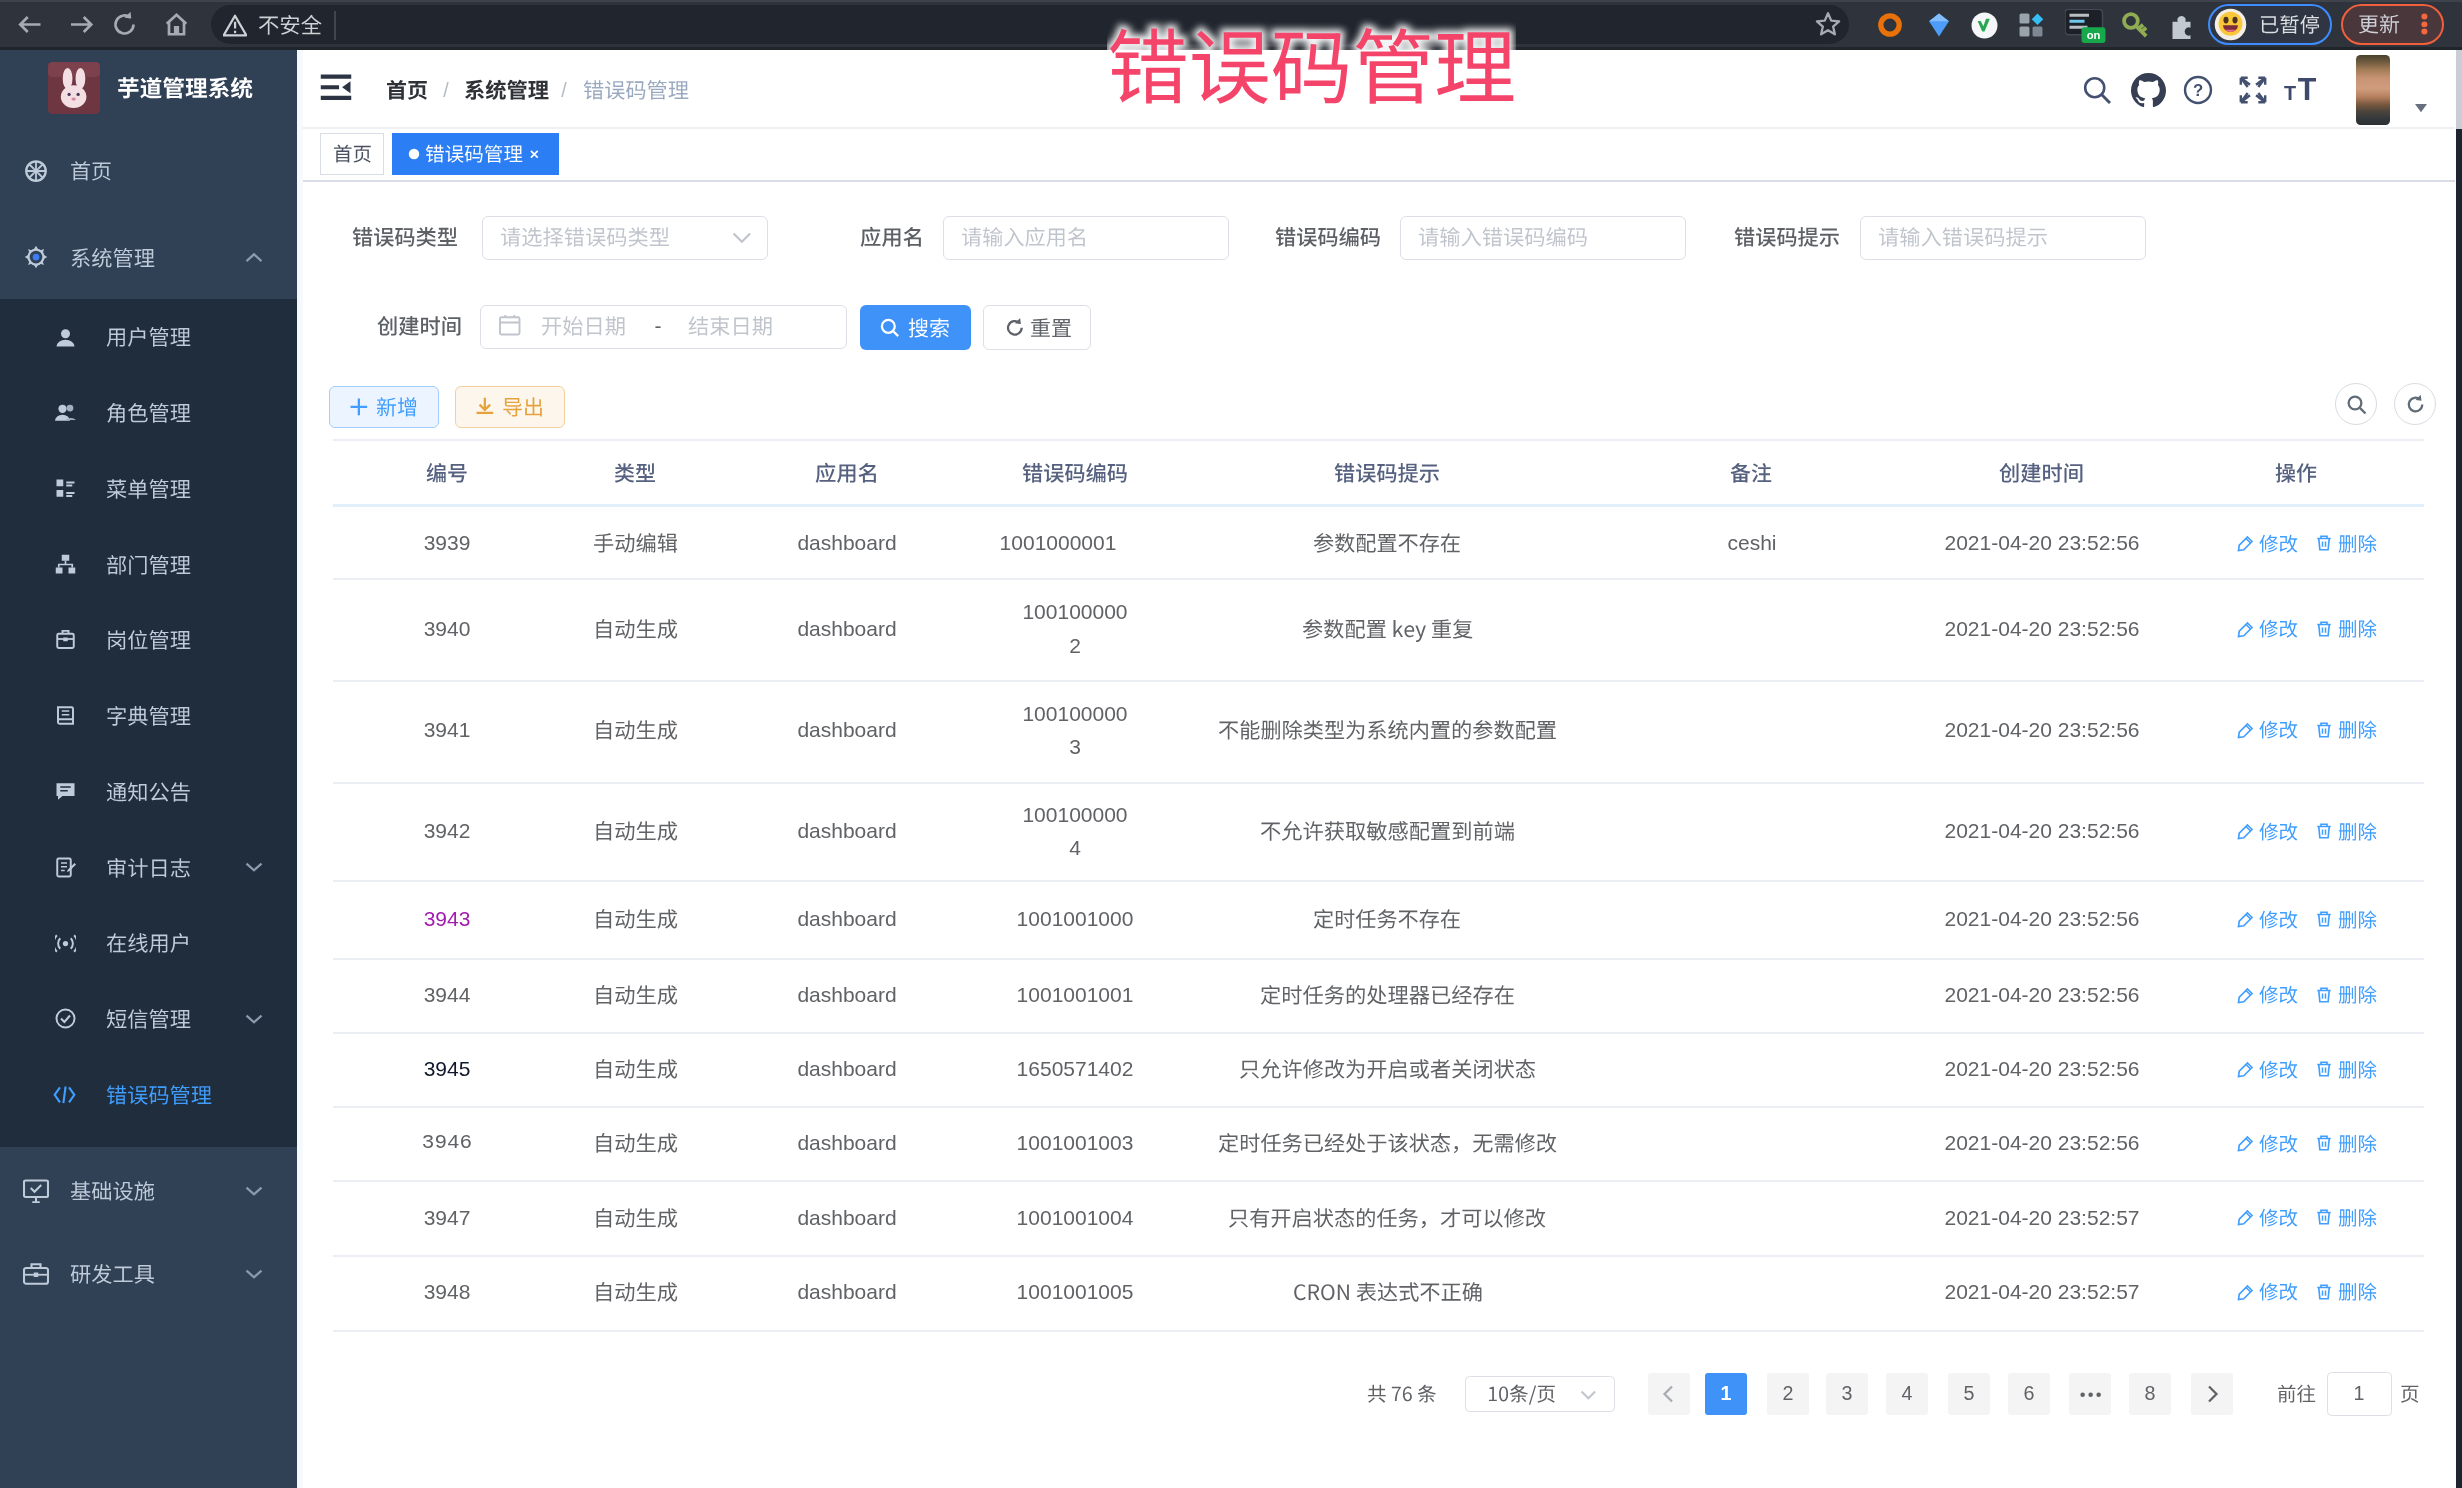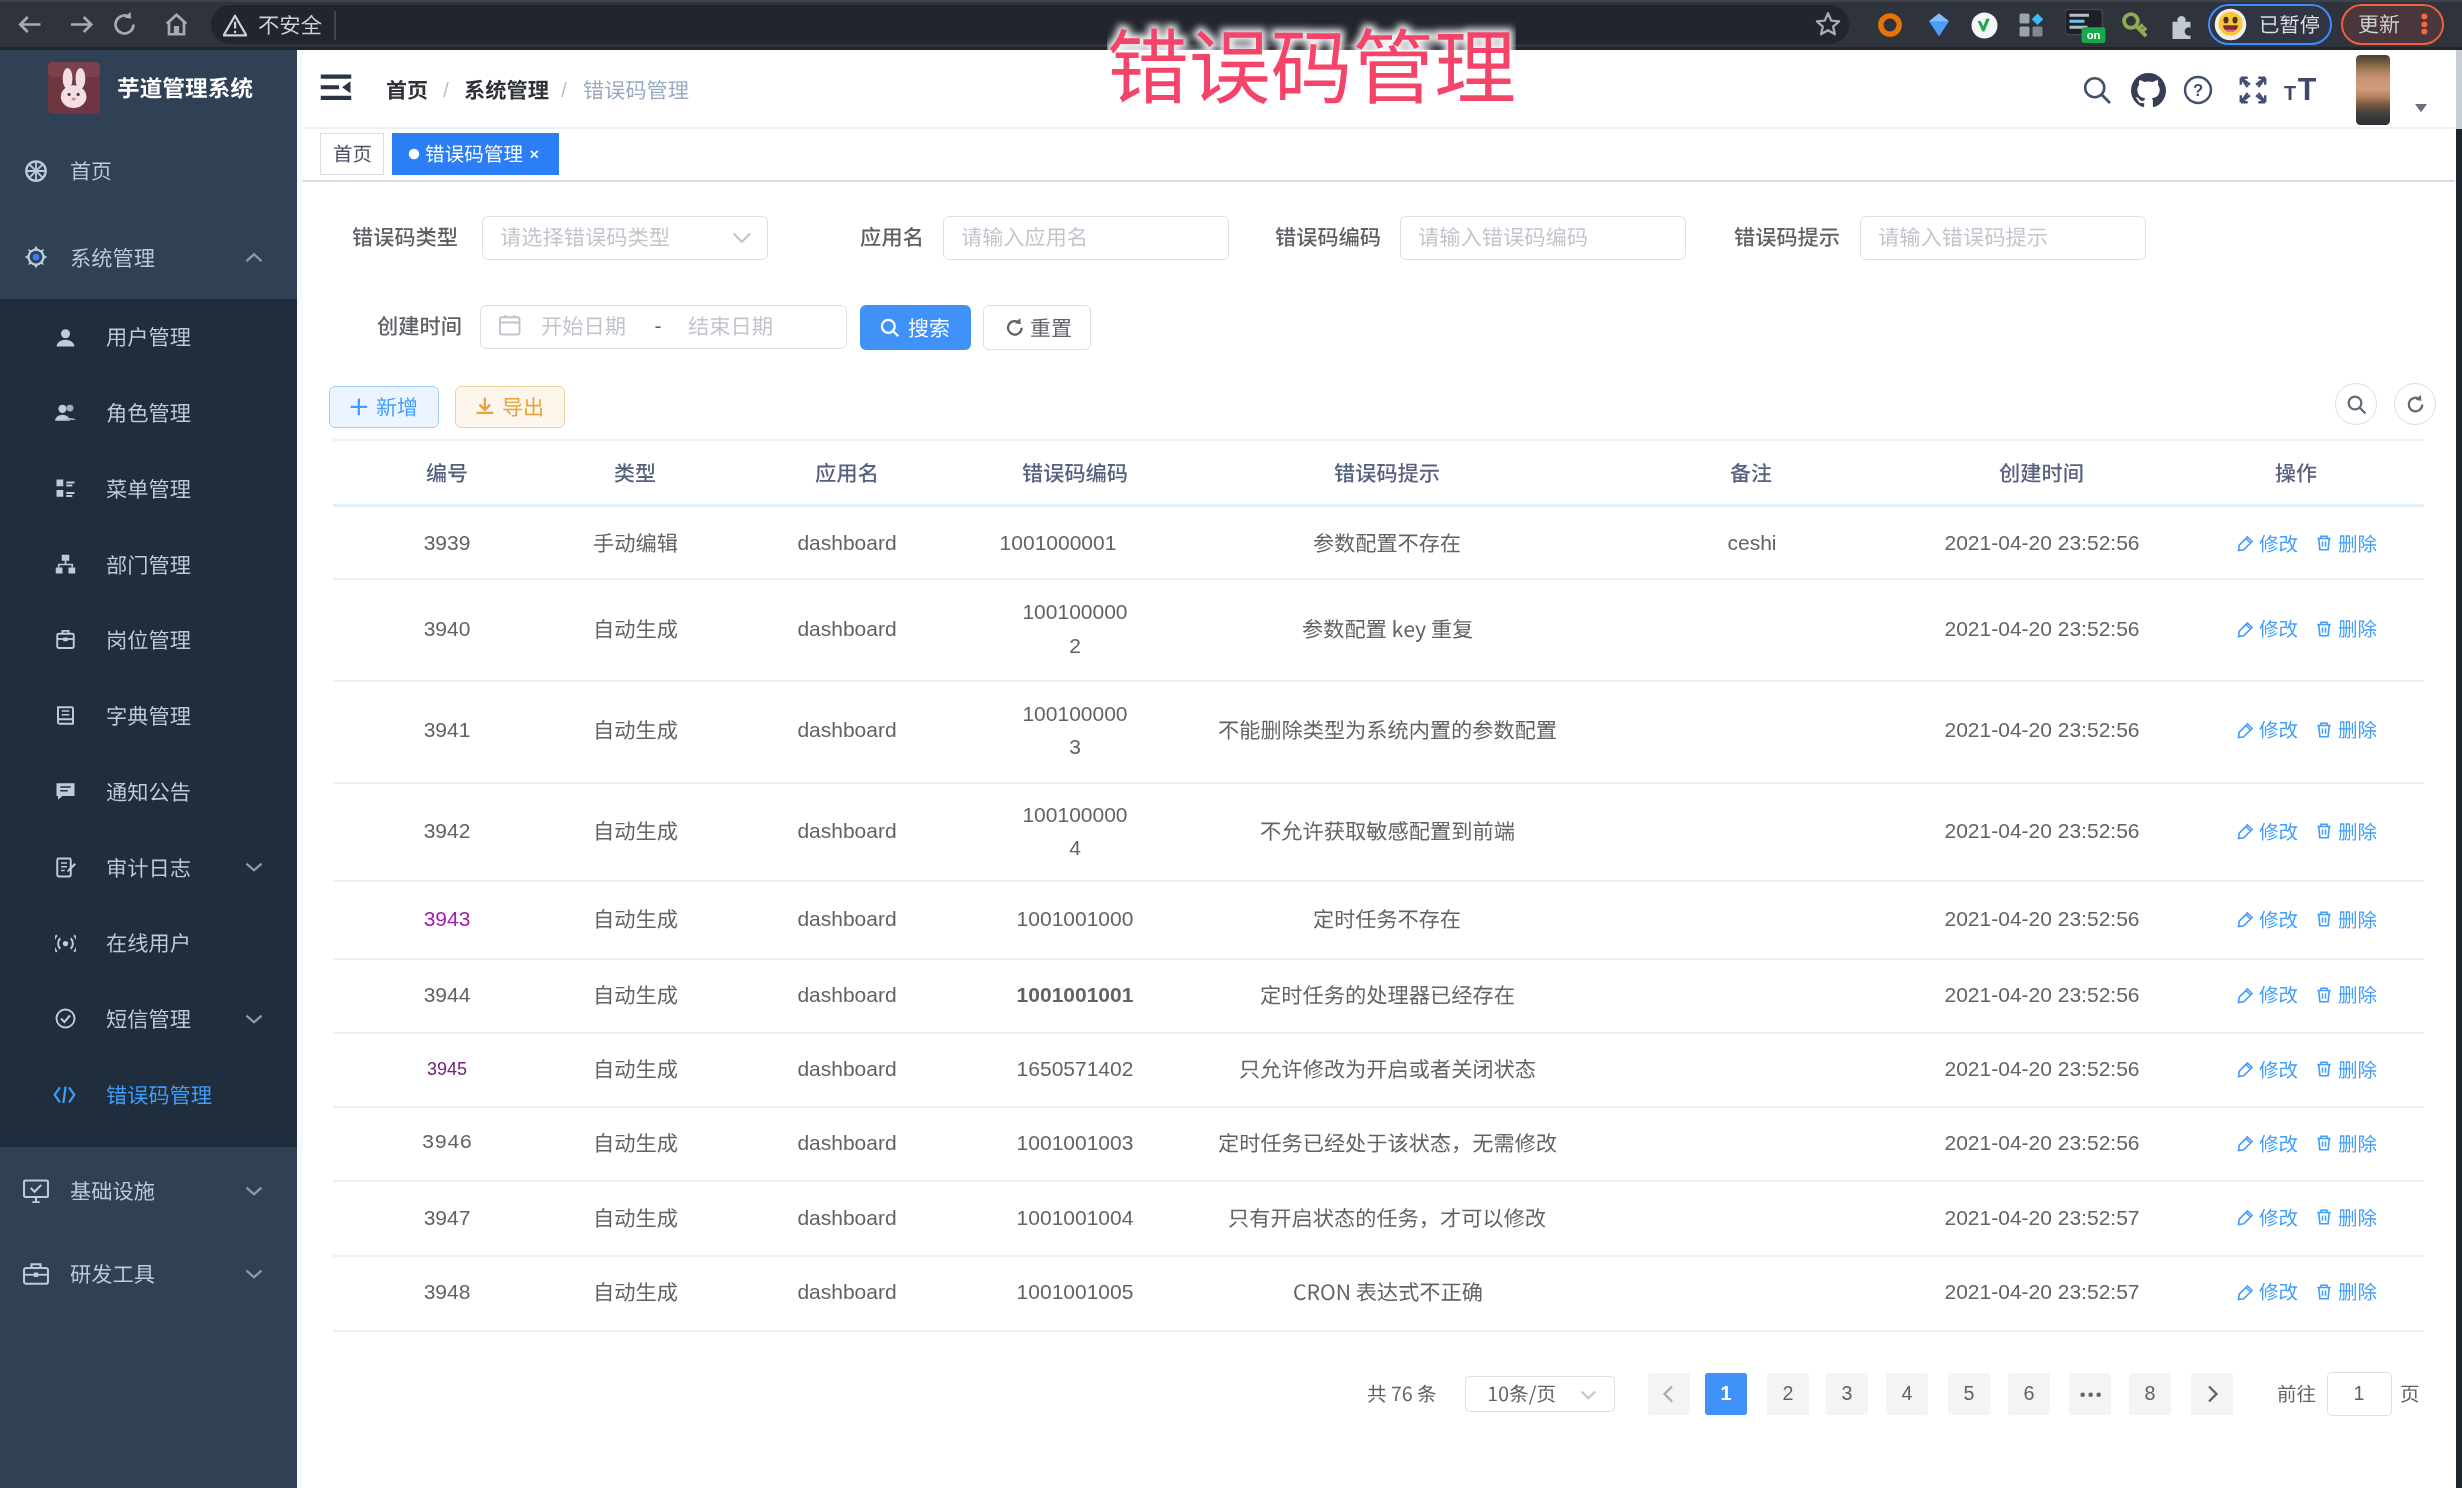--- a/index.html
+++ b/index.html
@@ -613,40 +613,40 @@
       <path d="M10 10 V17 M14 10 V17" stroke="#409eff" stroke-width="2"></path>
     </svg>
     <svg class="t" style="left:2338px;top:905px" width="39" height="29.5" viewBox="0 0 52 39">
       <use href="#t45" fill="#409eff"></use>
     </svg>
     <div class="n" style="left:447px;top:979px;font-size:21px;line-height:32px;color:#606266;font-weight:400;transform:translateX(-50%);font-family:'Liberation Sans',sans-serif">3944</div>
     <svg class="t" style="left:593px;top:979px" width="85" height="32" viewBox="0 0 112 42">
       <use href="#t46" fill="#606266"></use>
     </svg>
     <div class="n" style="left:847px;top:979px;font-size:21px;line-height:32px;color:#606266;font-weight:400;transform:translateX(-50%);font-family:'Liberation Sans',sans-serif">dashboard</div>
-    <div class="n" style="left:1075px;top:979px;font-size:21px;line-height:32px;color:#606266;font-weight:700;transform:translateX(-50%);font-family:'Liberation Sans',sans-serif">1001001001</div>
+    <div class="n" style="left:1075px;top:979px;font-size:21px;line-height:32px;color:#606266;font-weight:400;transform:translateX(-50%);font-family:'Liberation Sans',sans-serif">1001001001</div>
     <svg class="t" style="left:1260px;top:979px" width="255" height="32" viewBox="0 0 336 42">
       <use href="#t51" fill="#606266"></use>
     </svg>
     <div class="n" style="left:2042px;top:979px;font-size:21px;line-height:32px;color:#606266;font-weight:400;transform:translateX(-50%);font-family:'Liberation Sans',sans-serif">2021-04-20 23:52:56</div>
     <svg class="t" style="left:2237px;top:986px;" width="18" height="18" viewBox="0 0 24 24">
       <path d="M14 4 L20 10 L9 21 L2 22 L3 15 Z" stroke="#409eff" stroke-width="2.2" fill="none"></path>
       <path d="M12 6 L18 12" stroke="#409eff" stroke-width="2.2"></path>
     </svg>
     <svg class="t" style="left:2259px;top:980px" width="39" height="29.5" viewBox="0 0 52 39">
       <use href="#t44" fill="#409eff"></use>
     </svg>
     <svg class="t" style="left:2315px;top:986px;" width="18" height="18" viewBox="0 0 24 24">
       <path d="M3 6 H21 M8 6 V3 H16 V6 M5 6 L6.5 21 H17.5 L19 6" stroke="#409eff" stroke-width="2.2" fill="none"></path>
       <path d="M10 10 V17 M14 10 V17" stroke="#409eff" stroke-width="2"></path>
     </svg>
     <svg class="t" style="left:2338px;top:980px" width="39" height="29.5" viewBox="0 0 52 39">
       <use href="#t45" fill="#409eff"></use>
     </svg>
-    <div class="n" style="left:447px;top:1053px;font-size:18px;line-height:32px;color:#701a75;font-weight:400;transform:translateX(-50%);font-family:'Liberation Sans',sans-serif">3945</div>
+    <div class="n" style="left:447px;top:1053px;font-size:21px;line-height:32px;color:#0f172a;font-weight:400;transform:translateX(-50%);font-family:'Liberation Sans',sans-serif">3945</div>
     <svg class="t" style="left:593px;top:1053px" width="85" height="32" viewBox="0 0 112 42">
       <use href="#t46" fill="#606266"></use>
     </svg>
     <div class="n" style="left:847px;top:1053px;font-size:21px;line-height:32px;color:#606266;font-weight:400;transform:translateX(-50%);font-family:'Liberation Sans',sans-serif">dashboard</div>
     <div class="n" style="left:1075px;top:1053px;font-size:21px;line-height:32px;color:#606266;font-weight:400;transform:translateX(-50%);font-family:'Liberation Sans',sans-serif">1650571402</div>
     <svg class="t" style="left:1239px;top:1053px" width="297" height="32" viewBox="0 0 392 42">
       <use href="#t52" fill="#606266"></use>
     </svg>
     <div class="n" style="left:2042px;top:1053px;font-size:21px;line-height:32px;color:#606266;font-weight:400;transform:translateX(-50%);font-family:'Liberation Sans',sans-serif">2021-04-20 23:52:56</div>
     <svg class="t" style="left:2237px;top:1060px;" width="18" height="18" viewBox="0 0 24 24">

